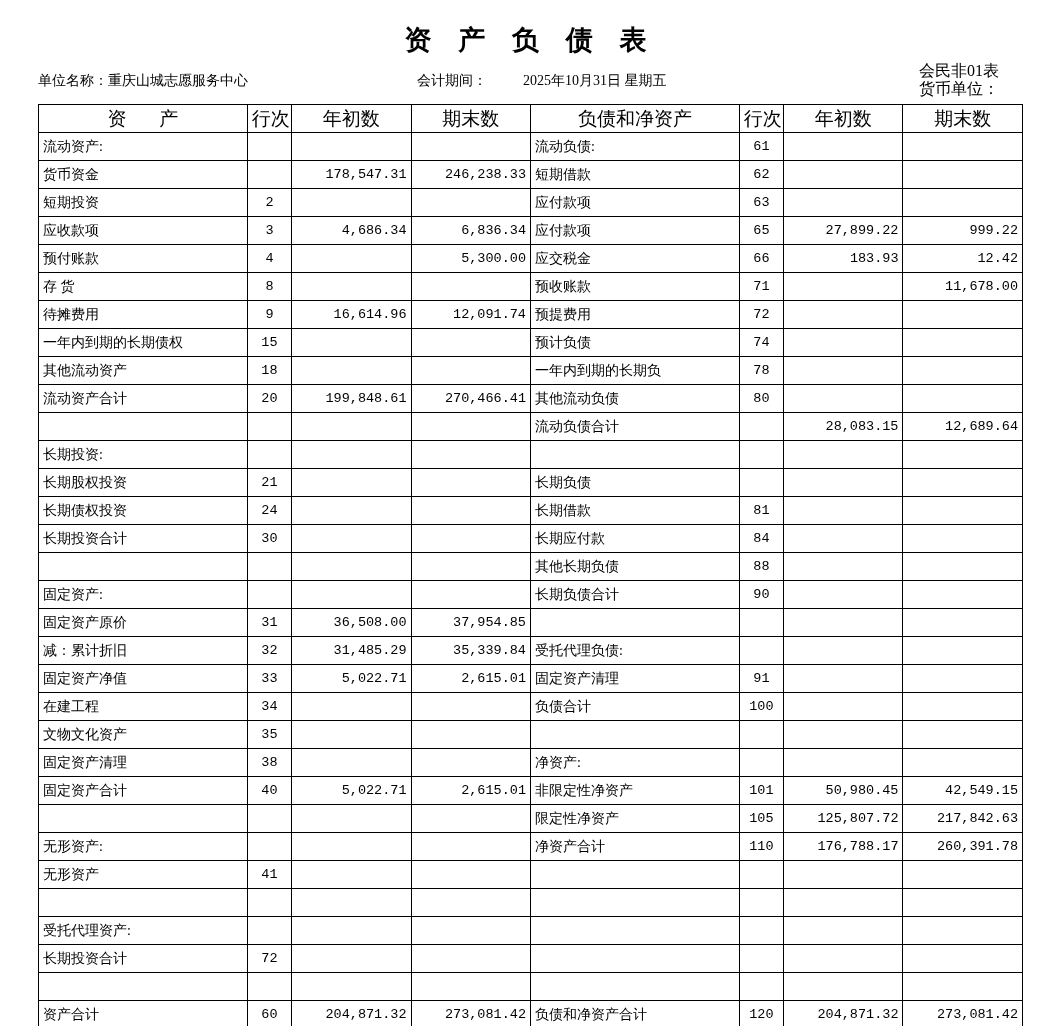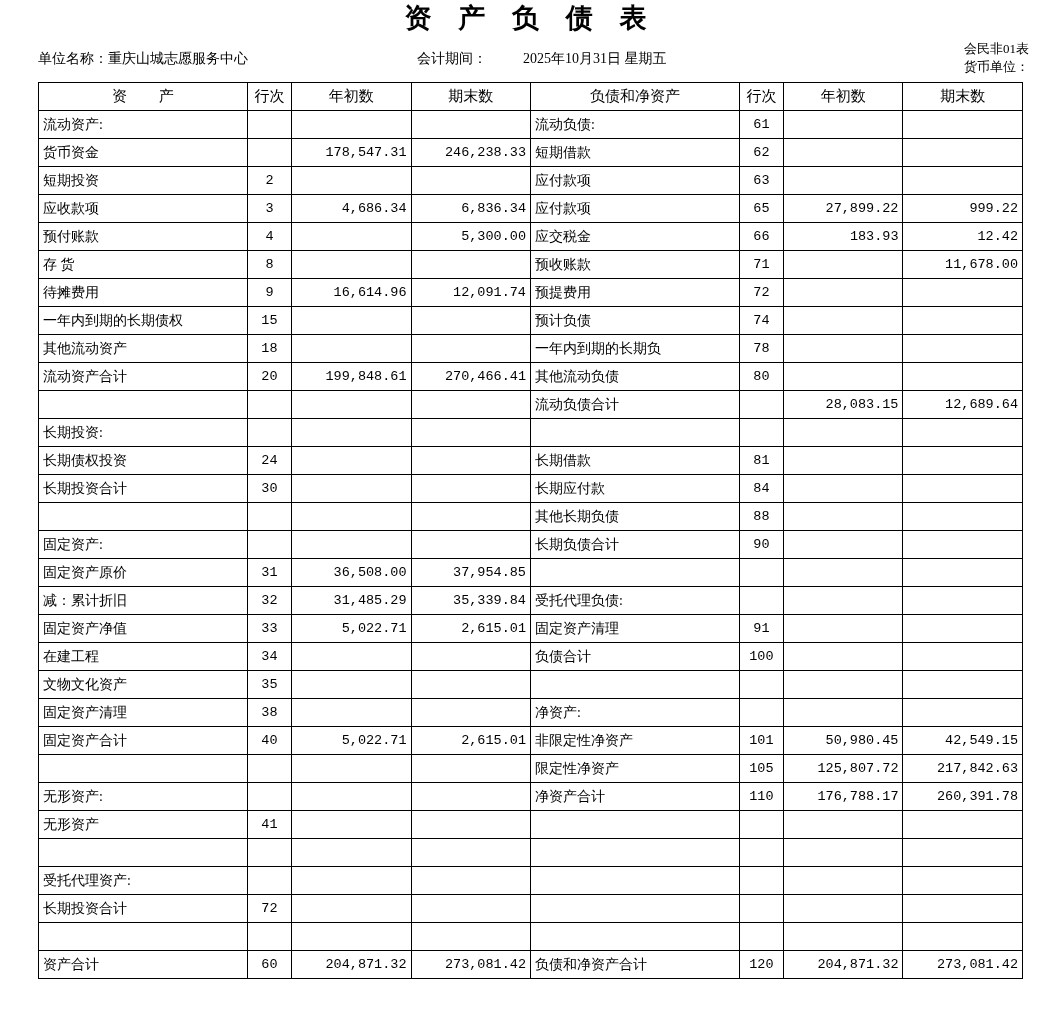--- a/index.html
+++ b/index.html
@@ -19,20 +19,21 @@
     width: 1061px;
     height: 1026px;
     position: relative;
     box-sizing: border-box;
   }
   .title {
     text-align: center;
     font-size: 27px;
     letter-spacing: 10px;
     font-weight: bold;
+    padding-top: 22px;
     padding-bottom: 6px;
     font-family: "Liberation Serif", "DejaVu Serif", serif;
   }
   .meta-row {
     position: relative;
     height: 40px;
     font-size: 14px;
   }
   .meta-left {
     position: absolute;
@@ -49,22 +50,22 @@
   .meta-mid-val {
     position: absolute;
     left: 523px;
     top: 8px;
     white-space: nowrap;
   }
   .meta-right {
     position: absolute;
     right: 32px;
     top: -2px;
-    text-align: right;
-    font-size: 13px;
+    text-align: center;
+    font-size: 16px;
     line-height: 18px;
     width: 140px;
   }
   table.bs {
     border-collapse: collapse;
     width: 985px;
     margin: 0 auto;
     table-layout: fixed;
     font-size: 14px;
   }
@@ -75,21 +76,21 @@
     font-weight: normal;
     overflow: hidden;
     white-space: nowrap;
   }
   col.c-name { width: 208px; }
   col.c-row  { width: 44px; }
   col.c-num  { width: 119px; }
 
   .hdr td {
     text-align: center;
-    font-size: 15px;
+    font-size: 19px;
   }
   .hdr .spread {
     letter-spacing: 14px;
     text-indent: 14px;
   }
   .num {
     text-align: right;
     font-family: "Liberation Mono", "DejaVu Sans Mono", monospace;
     font-size: 13.5px;
     padding-right: 10px;
@@ -260,20 +261,30 @@
           <td class="lbl ind0">长期投资:</td>
           <td class="ctr"></td>
           <td class="num"></td>
           <td class="num"></td>
           <td class="lbl ind0"></td>
           <td class="ctr"></td>
           <td class="num"></td>
           <td class="num"></td>
         </tr>
         <tr>
+          <td class="lbl ind1">长期股权投资</td>
+          <td class="ctr">21</td>
+          <td class="num"></td>
+          <td class="num"></td>
+          <td class="lbl ind0">长期负债</td>
+          <td class="ctr"></td>
+          <td class="num"></td>
+          <td class="num"></td>
+        </tr>
+        <tr>
           <td class="lbl ind1">长期债权投资</td>
           <td class="ctr">24</td>
           <td class="num"></td>
           <td class="num"></td>
           <td class="lbl ind2">长期借款</td>
           <td class="ctr">81</td>
           <td class="num"></td>
           <td class="num"></td>
         </tr>
         <tr>

